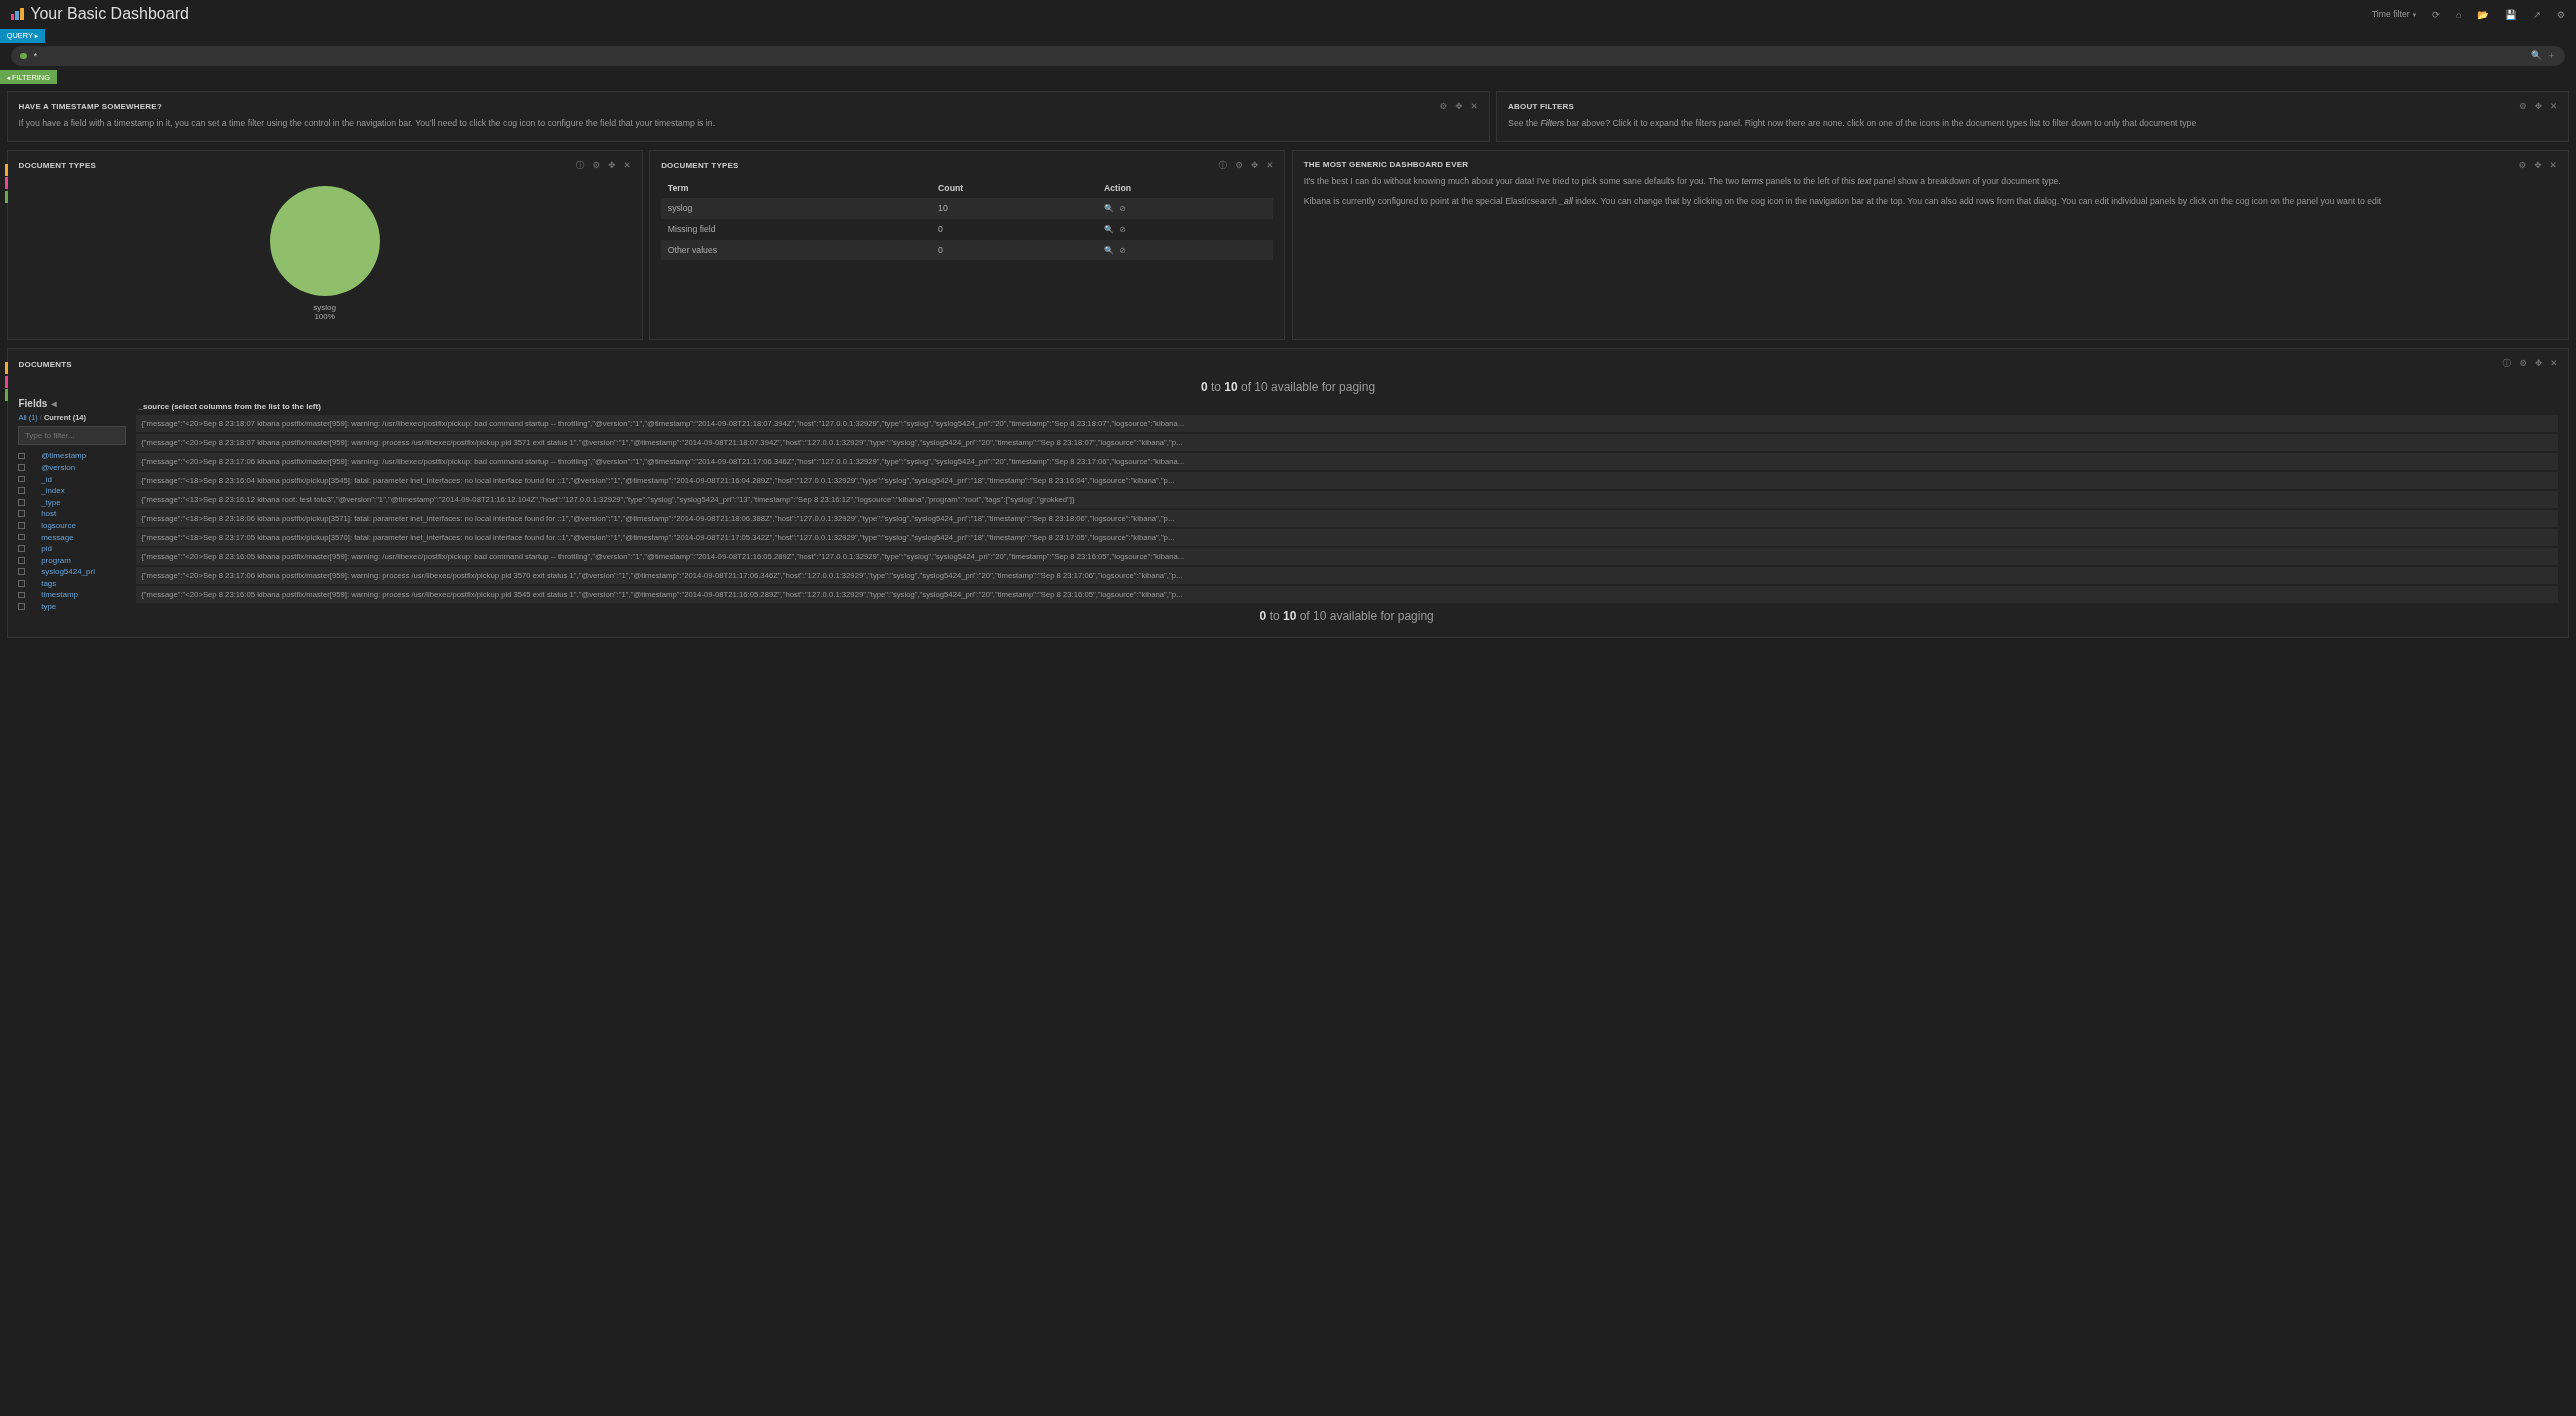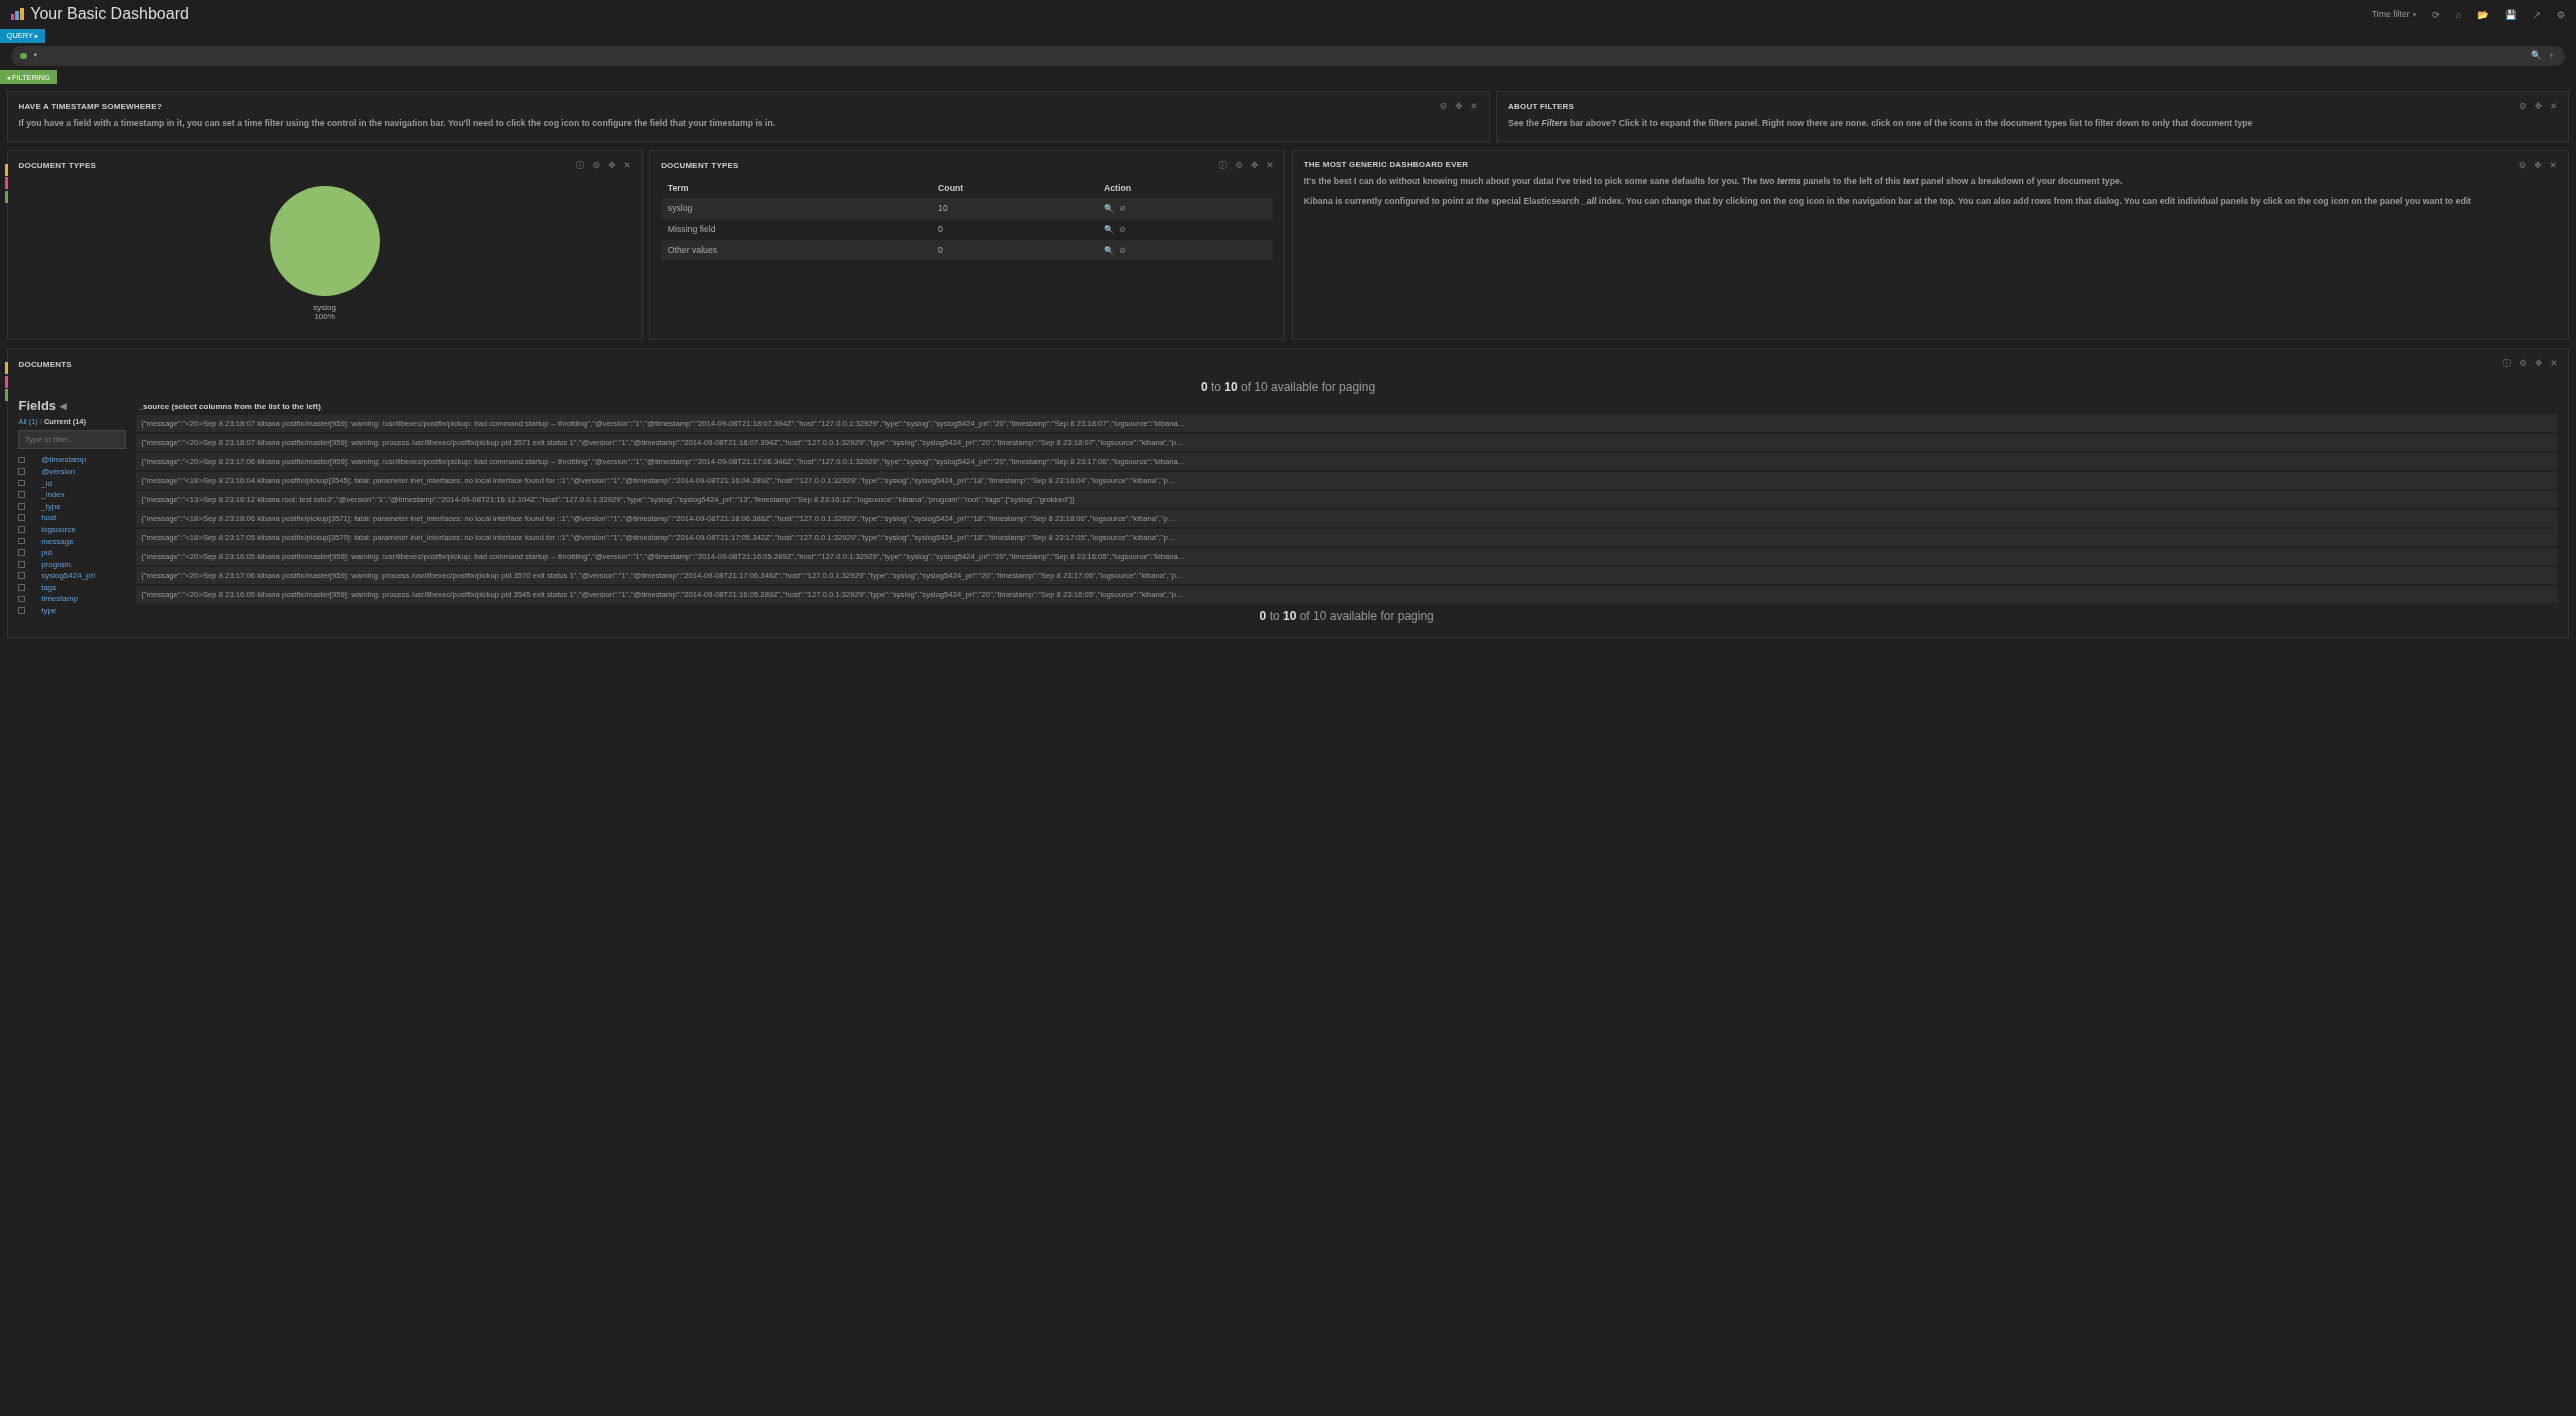--- a/index.html
+++ b/index.html
@@ -48,41 +48,41 @@
 }
 .accent-tabs { position:absolute; left:-2.7px; top:13.4px; width:2.7px; display:flex; flex-direction:column;}
 .accent-tabs div { height:12px; margin-bottom:1.3px;}
 .accent-tabs .a1{background:#f2a93b;}
 .accent-tabs .a2{background:#e8488b;}
 .accent-tabs .a3{background:#6aa84f;}
 .panel-head { display:flex; align-items:center; margin-bottom:5.4px;}
 .panel-title { color:#ccc; font-size:8px; font-weight:bold; letter-spacing:0.2px; flex:1;}
 .panel-icons { display:flex; gap:8px; color:#777; font-size:8.7px;}
 .panel-icons span { cursor:pointer;}
-.panel p { color:#999; line-height:1.5; font-size:8.7px;font-weight:bold;}
+.panel p { color:#999; line-height:1.5; font-size:8.7px;}
 .panel p i { font-style:italic; color:#aaa;}
 .flex-58 { flex:0 0 calc(58% - 3.4px);}
 .flex-42 { flex:0 0 calc(42% - 3.4px);}
 .flex-25 { flex:0 0 calc(25% - 4.7px);}
 .flex-50 { flex:0 0 calc(50% - 4.7px);}
 .flex-1 { flex:1;}
 .pie-wrap { display:flex; justify-content:center; padding:6.7px 0;}
 .pie { position:relative;}
 .pie svg { display:block;}
 .pie-label { text-align:center; color:#aaa; font-size:8px; margin-top:5.4px;}
 table.terms { width:100%; border-collapse:collapse; font-size:8.7px;}
 table.terms th { text-align:left; color:#ccc; font-weight:bold; padding:5.4px 6.7px;}
 table.terms td { padding:5.4px 6.7px; color:#aaa;}
 table.terms tr.odd td { background:#2c2c2c;}
 .action-ico { color:#888; margin-right:5.4px; cursor:pointer; font-size:8px;}
 .doc-paging { text-align:center; color:#999; font-size:12px; padding:4px 0;}
 .doc-paging b { color:#ddd;}
 .doc-body { display:flex; gap:9.4px;}
 .fields-col { flex:0 0 108px;}
-.fields-head { color:#ccc; font-weight:bold; font-size:13px; margin-bottom:4px; display:flex; align-items:flex-start; gap:4px;}
+.fields-head { color:#ccc; font-weight:bold; font-size:10px; margin-bottom:4px; display:flex; align-items:flex-start; gap:4px;}
 .fields-links { font-size:7.4px; margin-bottom:4px;}
 .fields-links .cur { color:#ccc; font-weight:bold;}
 .filter-input {
   width:100%; background:#333; border:0.7px solid #444; padding:4px 5.4px;
   color:#ccc; font-size:8px; margin-bottom:5.4px;
 }
 .field-item { display:flex; align-items:center; gap:16px; padding:1.3px 0; font-size:8px; color:#63a0d4; cursor:pointer;}
 .field-item .cb { width:6.7px; height:6.7px; border:0.7px solid #666; display:inline-block;}
 .source-col { flex:1; min-width:0;}
 .source-head { color:#ccc; font-weight:bold; font-size:8px; padding:4px 2.7px;}

